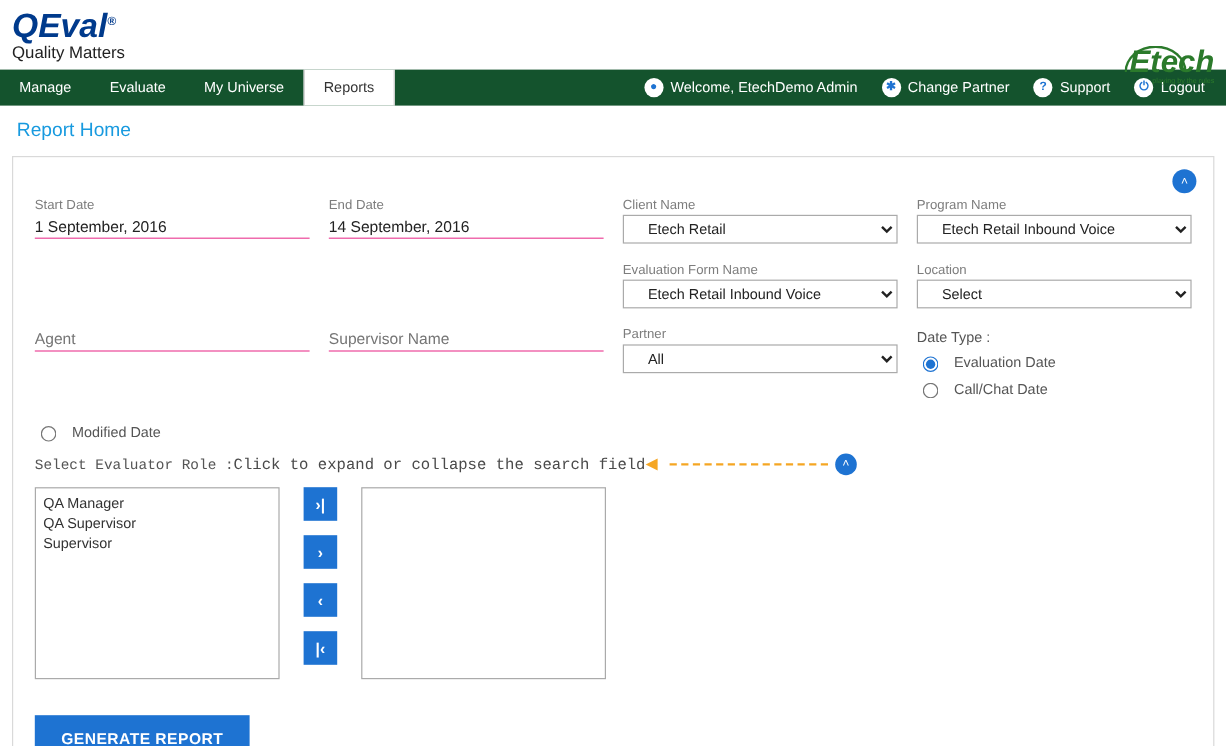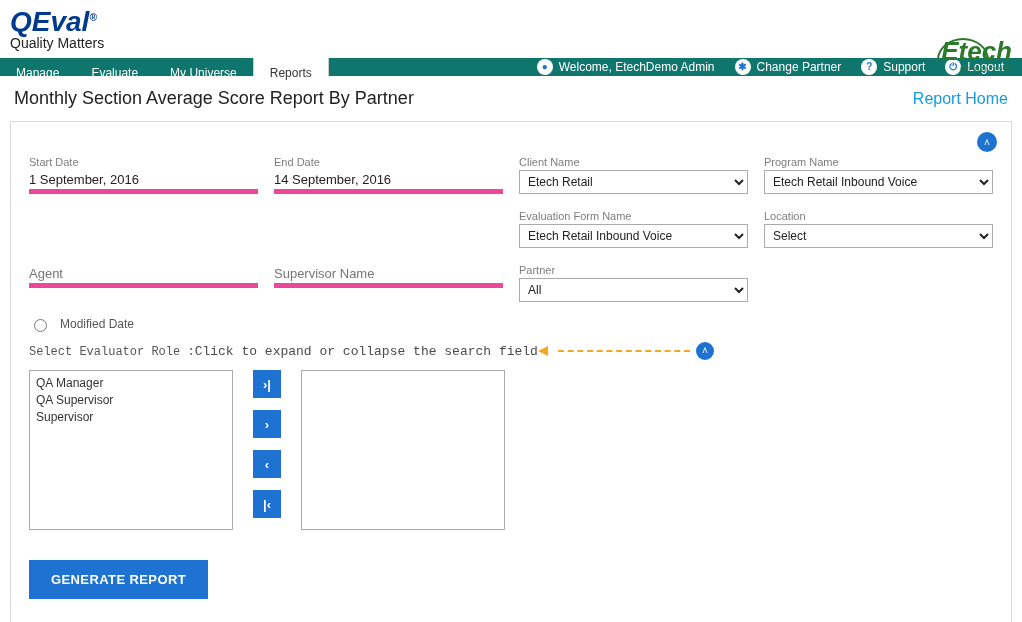--- a/index.html
+++ b/index.html
@@ -8,39 +8,39 @@
   .header{display:flex;align-items:center;justify-content:space-between;padding:4px 10px 2px 10px;height:52px;}
   .qeval-box{display:inline-block;}
   .qeval-main{font-size:28px;font-style:italic;font-weight:900;color:#003a8c;line-height:.9;}
   .qeval-main .o{color:#003a8c;}
   .qeval-sub{font-size:14px;color:#222;font-weight:normal;text-align:right;}
   .logo-etech{font-style:italic;font-weight:900;font-size:26px;color:#2b7a2b;position:relative;margin-top:47px;}
   .logo-etech .ring{display:inline-block;width:48px;height:20px;border:2px solid #2b7a2b;border-radius:50% / 100% 100% 0 0;border-bottom:none;position:absolute;left:-4px;top:2px;}
   .logo-etech .txt{position:relative;z-index:1}
   .logo-etech .tag{font-size:6px;color:#2b7a2b;font-style:normal;font-weight:normal;display:block;text-align:right;line-height:.6}
   
-  .navbar{background:#0f766e;color:#fff;height:18px;display:flex;align-items:stretch;text-align:right;}
+  .navbar{background:#14532d;color:#fff;height:30px;display:flex;align-items:stretch;text-align:right;}
   .nav-left{display:flex;}
   .nav-item{padding:0 16px;line-height:30px;font-size:12px;cursor:pointer;}
   .nav-item.active{background:#fff;color:#333;border:1px solid #ccc;border-bottom:none;border-top:none;}
   .nav-right{margin-left:auto;display:flex;align-items:center;gap:4px;padding-right:10px;}
   .nav-chip{display:flex;align-items:center;gap:6px;padding:0 8px;line-height:30px;cursor:pointer;font-size:12px;}
   .nav-chip .ico{display:inline-flex;width:16px;height:16px;background:#fff;color:#1e73d2;border-radius:50%;align-items:center;justify-content:center;font-size:10px;font-weight:bold;}
   
   .title-row{display:flex;align-items:center;justify-content:space-between;padding:12px 14px 8px 14px;}
   .page-title{font-size:18px;color:#222;}
   .report-home{font-size:16px;color:#189adf;cursor:pointer;}
   
   .panel{border:1px solid #d9d9d9;margin:4px 10px 10px 10px;padding:16px 18px 24px 18px;position:relative;}
   .collapse-btn{position:absolute;top:10px;right:14px;width:20px;height:20px;border-radius:50%;background:#1e73d2;color:#fff;display:flex;align-items:center;justify-content:center;cursor:pointer;font-size:10px;}
   .form-grid{display:grid;grid-template-columns:1fr 1fr 1fr 1fr;column-gap:28px;row-gap:20px;margin-top:18px;gap:16px;}
   .cell{}
   .lbl{font-size:11px;color:#7d7d7d;display:block;margin-bottom:2px;}
-  .underline-input{border:none;border-bottom:5px solid #ec4899;width:100%;font-size:13px;padding:2px 0;outline:none;background:transparent;color:#222;}
-  .select{width:100%;font-size:12px;padding:3px 4px;border:1px solid #aaa;background:#fff;color:#222;height:24px;}
+  .underline-input{border:none;border-bottom:1px solid #ec4899;width:100%;font-size:13px;padding:2px 0;outline:none;background:transparent;color:#222;}
+  .select{width:100%;font-size:12px;padding:3px 16px;border:1px solid #aaa;background:#fff;color:#222;height:24px;}
   .radio-row{display:flex;align-items:center;gap:10px;margin:6px 0;font-size:12px;color:#555;}
   .radio-row input{accent-color:#1e73d2;}
   .section-label{font-size:12px;color:#555;}
   
   .annotation-row{display:flex;align-items:center;justify-content:flex-start;margin:10px 0 6px 0;position:relative;}
   .annotation-text{font-size:13px;color:#4a4a4a;}
   .annotation-dash{flex:0 0 132px;border-top:2px dashed #f5a623;margin:0 6px;}
   .annotation-arrow{width:0;height:0;border-top:5px solid transparent;border-bottom:5px solid transparent;border-right:10px solid #f5a623;margin-right:4px;}
   .annotation-circle{width:18px;height:18px;border-radius:50%;background:#1e73d2;color:#fff;display:flex;align-items:center;justify-content:center;font-size:10px;cursor:pointer;}
   
@@ -88,21 +88,20 @@
       <span>Support</span>
     </div>
     <div class="nav-chip">
       <span class="ico">⏻</span>
       <span>Logout</span>
     </div>
   </div>
 </div>
 
 <div class="title-row">
-  <div class="page-title">Monthly Section Average Score Report By Partner</div>
   <div class="report-home">Report Home</div>
 </div>
 
 <div class="panel">
   <div class="collapse-btn">
     <span>˄</span>
   </div>
 
   <div class="form-grid">
 
@@ -136,20 +135,31 @@
 
     <div class="cell">
       <input class="underline-input" style="color: rgb(125, 125, 125);" placeholder="Agent">
     </div>
     <div class="cell">
       <input class="underline-input" style="color: rgb(125, 125, 125);" placeholder="Supervisor Name">
     </div>
     <div class="cell">
       <span class="lbl">Partner</span>
       <select class="select"><option>All</option></select>
+    </div>
+    <div class="cell">
+      <span class="section-label">Date Type :</span>
+      <div class="radio-row">
+        <input type="radio" name="dt" checked="" style="">
+        <span>Evaluation Date</span>
+      </div>
+      <div class="radio-row">
+        <input type="radio" name="dt" style="">
+        <span>Call/Chat Date</span>
+      </div>
     </div>
   </div>
 
   
   <div class="modified-row">
     <input type="radio" name="dt2" style="">
     <span class="section-label">Modified Date</span>
   </div>
 
   

